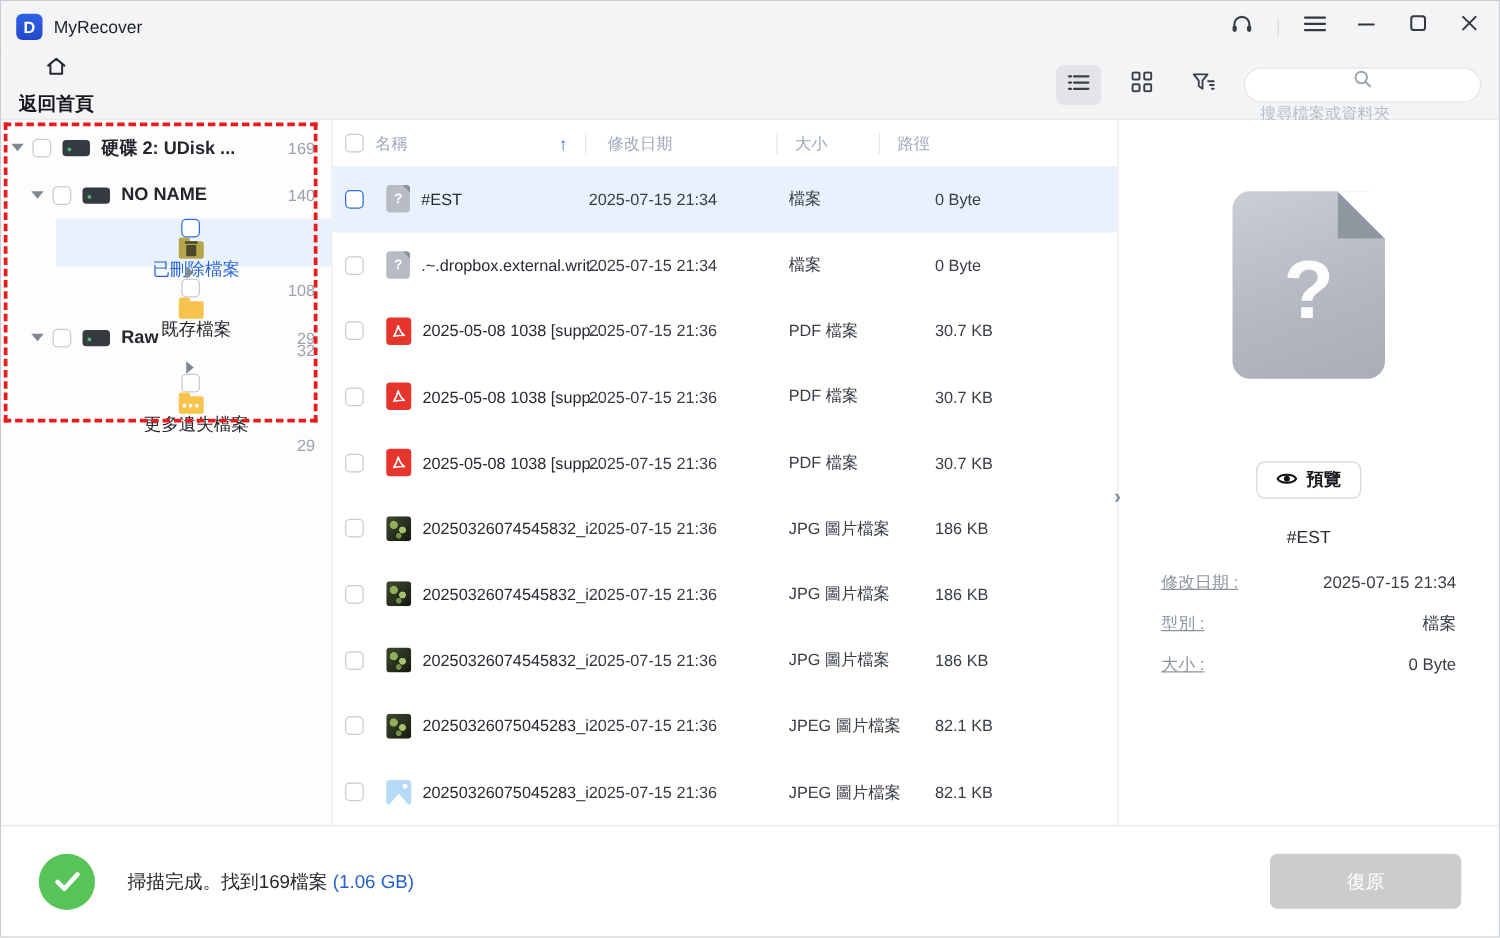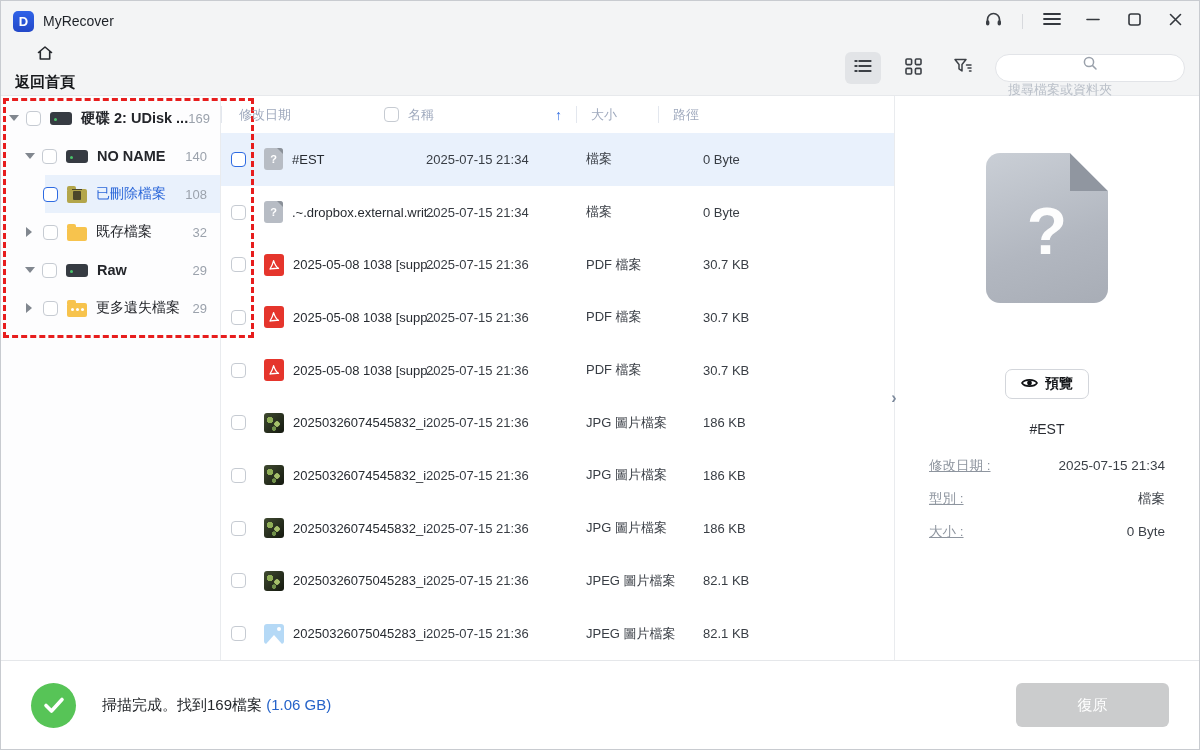--- a/index.html
+++ b/index.html
@@ -30,28 +30,28 @@
   .searchbox { width:190px; height:28px; background:#fff; border:1px solid #e2e4e8; border-radius:15px;
                display:flex; align-items:center; padding:0 10px; gap:6px;flex-direction:column; }
   .searchbox input { border:none; outline:none; background:transparent; width:100%; font-size:13px;
                      font-family:"Liberation Sans", sans-serif; color:#333; }
   .searchbox input::placeholder { color:#b9bfc8; }
 
   
   .content { flex:1; min-height:0; display:flex; position:relative; }
 
   
-  .sidebar { width:220px; flex:0 0 auto; background:#fdfdfe; border-right:1px solid #e9ebee; position:relative; padding-top:3px; }
+  .sidebar { width:265px; flex:0 0 auto; background:#fdfdfe; border-right:1px solid #e9ebee; position:relative; padding-top:3px; }
   .red-box { position:absolute; left:2px; top:2px; width:251px; height:240px; border:3px dashed #e71d1d; pointer-events:none; }
   .tree-row { height:38px; display:flex; align-items:center; font-size:14px; color:#24262b; }
   .tree-row .label { white-space:nowrap; }
   .tree-row.bold .label { font-weight:bold; font-size:14.5px; }
   .tree-row.selected { background:linear-gradient(90deg, transparent 44px, #e9f1fc 44px); }
   .tree-row.selected .label { color:#2b67d9; }
-  .lv0 { padding-left:8px; } .lv1 { padding-left:24px; } .lv2 { padding-left:25px; }
+  .lv0 { padding-left:8px; } .lv1 { padding-left:24px; } .lv2 { padding-left:48px;flex-direction:column; }
   .caret-down { width:0; height:0; border-left:5px solid transparent; border-right:5px solid transparent;
                 border-top:6px solid #81878f; margin-right:7px; }
   .caret-right { width:0; height:0; border-top:5px solid transparent; border-bottom:5px solid transparent;
                  border-left:6px solid #81878f; margin-right:11px; }
   .caret-spacer { width:17px; }
   .cb { width:15px; height:15px; border:1.5px solid #c6cbd2; border-radius:4px; background:#fff; flex:0 0 auto; margin-right:9px; }
   .cb.active { border-color:#2e6be2; }
   .count { margin-left:auto; margin-right:13px; font-size:13px; color:#9ba2ac; }
 
   .ic-drive { width:22px; height:13px; background:#363b42; border-radius:3px; position:relative; margin-right:9px; flex:0 0 auto; }
@@ -258,28 +258,28 @@
             <span class="dots-glyph"></span>
           </span>
         <span class="label">更多遺失檔案</span>
         <span class="count">29</span>
       </div>
       <div class="red-box"></div>
     </aside>
 
     <section class="filetable">
       <div class="thead">
-        <div class="hcell h-date sep">
-            <span>修改日期</span>
-          </div>
         <div class="hcell h-name">
           <span class="cb" style="margin-right:0;"></span>
           <span>名稱</span>
           <span class="sort-arrow">↑</span>
         </div>
+        <div class="hcell h-date sep">
+            <span>修改日期</span>
+          </div>
         <div class="hcell h-size sep">
             <span>大小</span>
           </div>
         <div class="hcell h-path sep">
             <span>路徑</span>
           </div>
       </div>
 
       <div class="trow selected">
         <div class="c-name">

